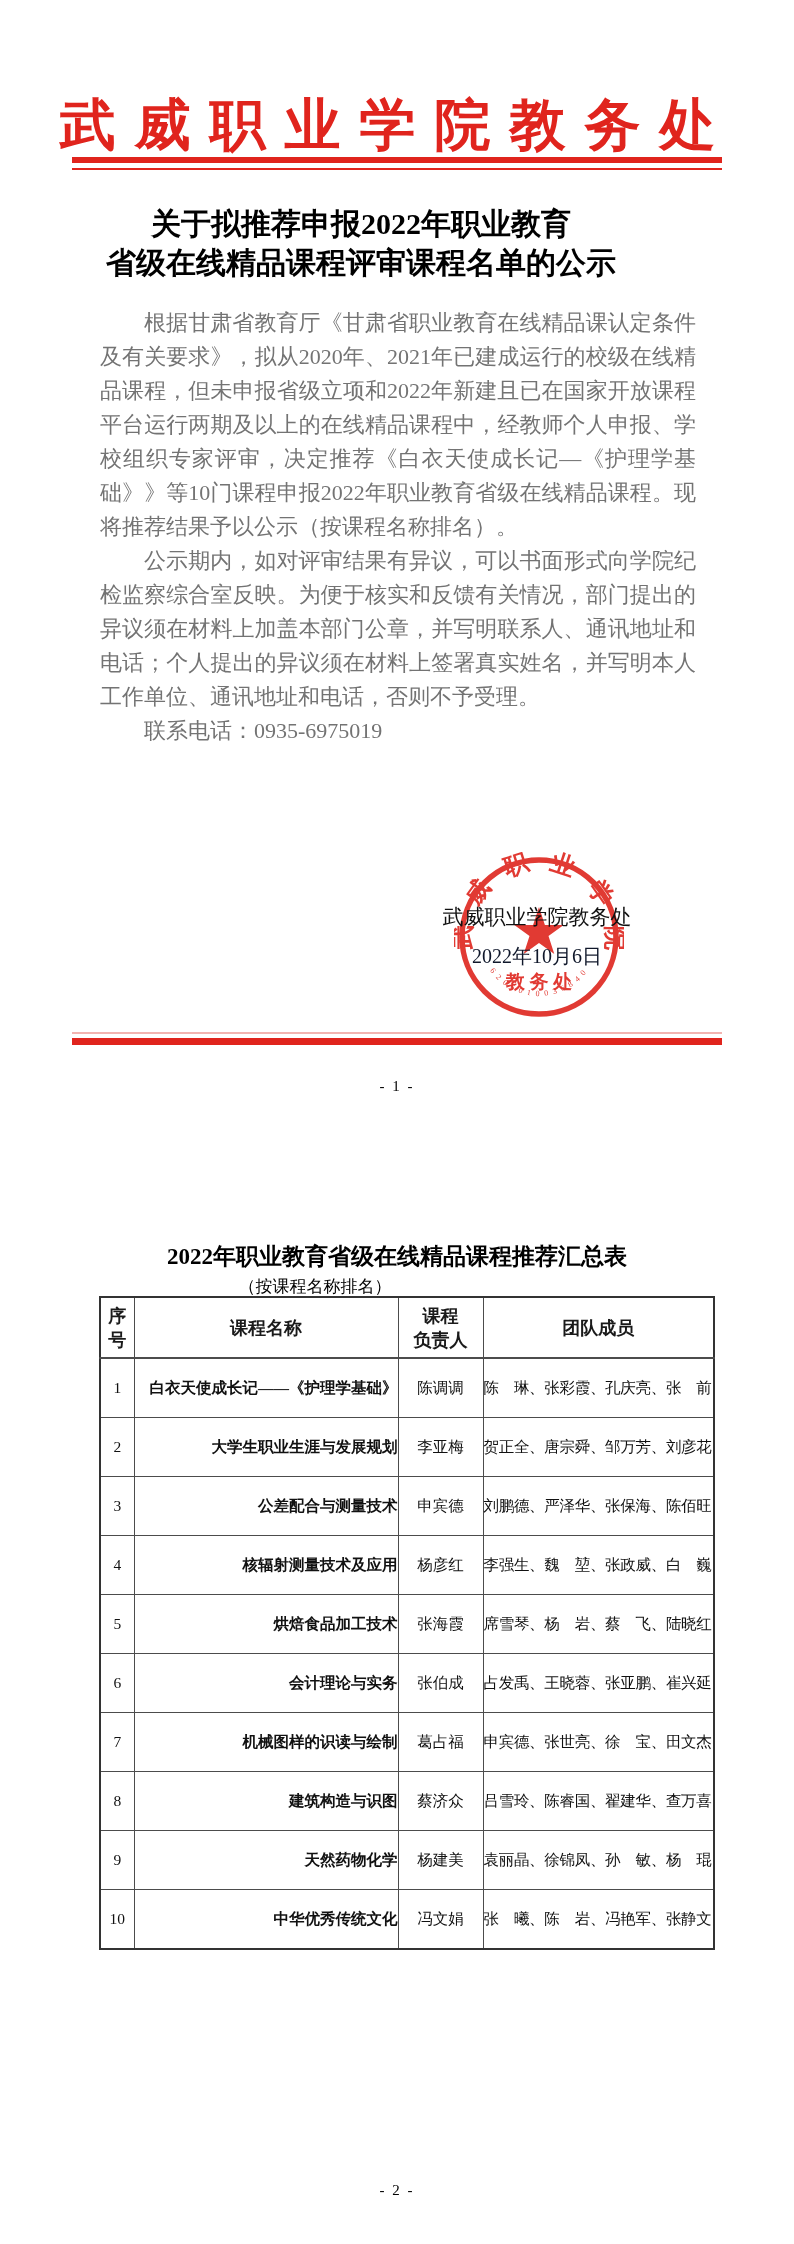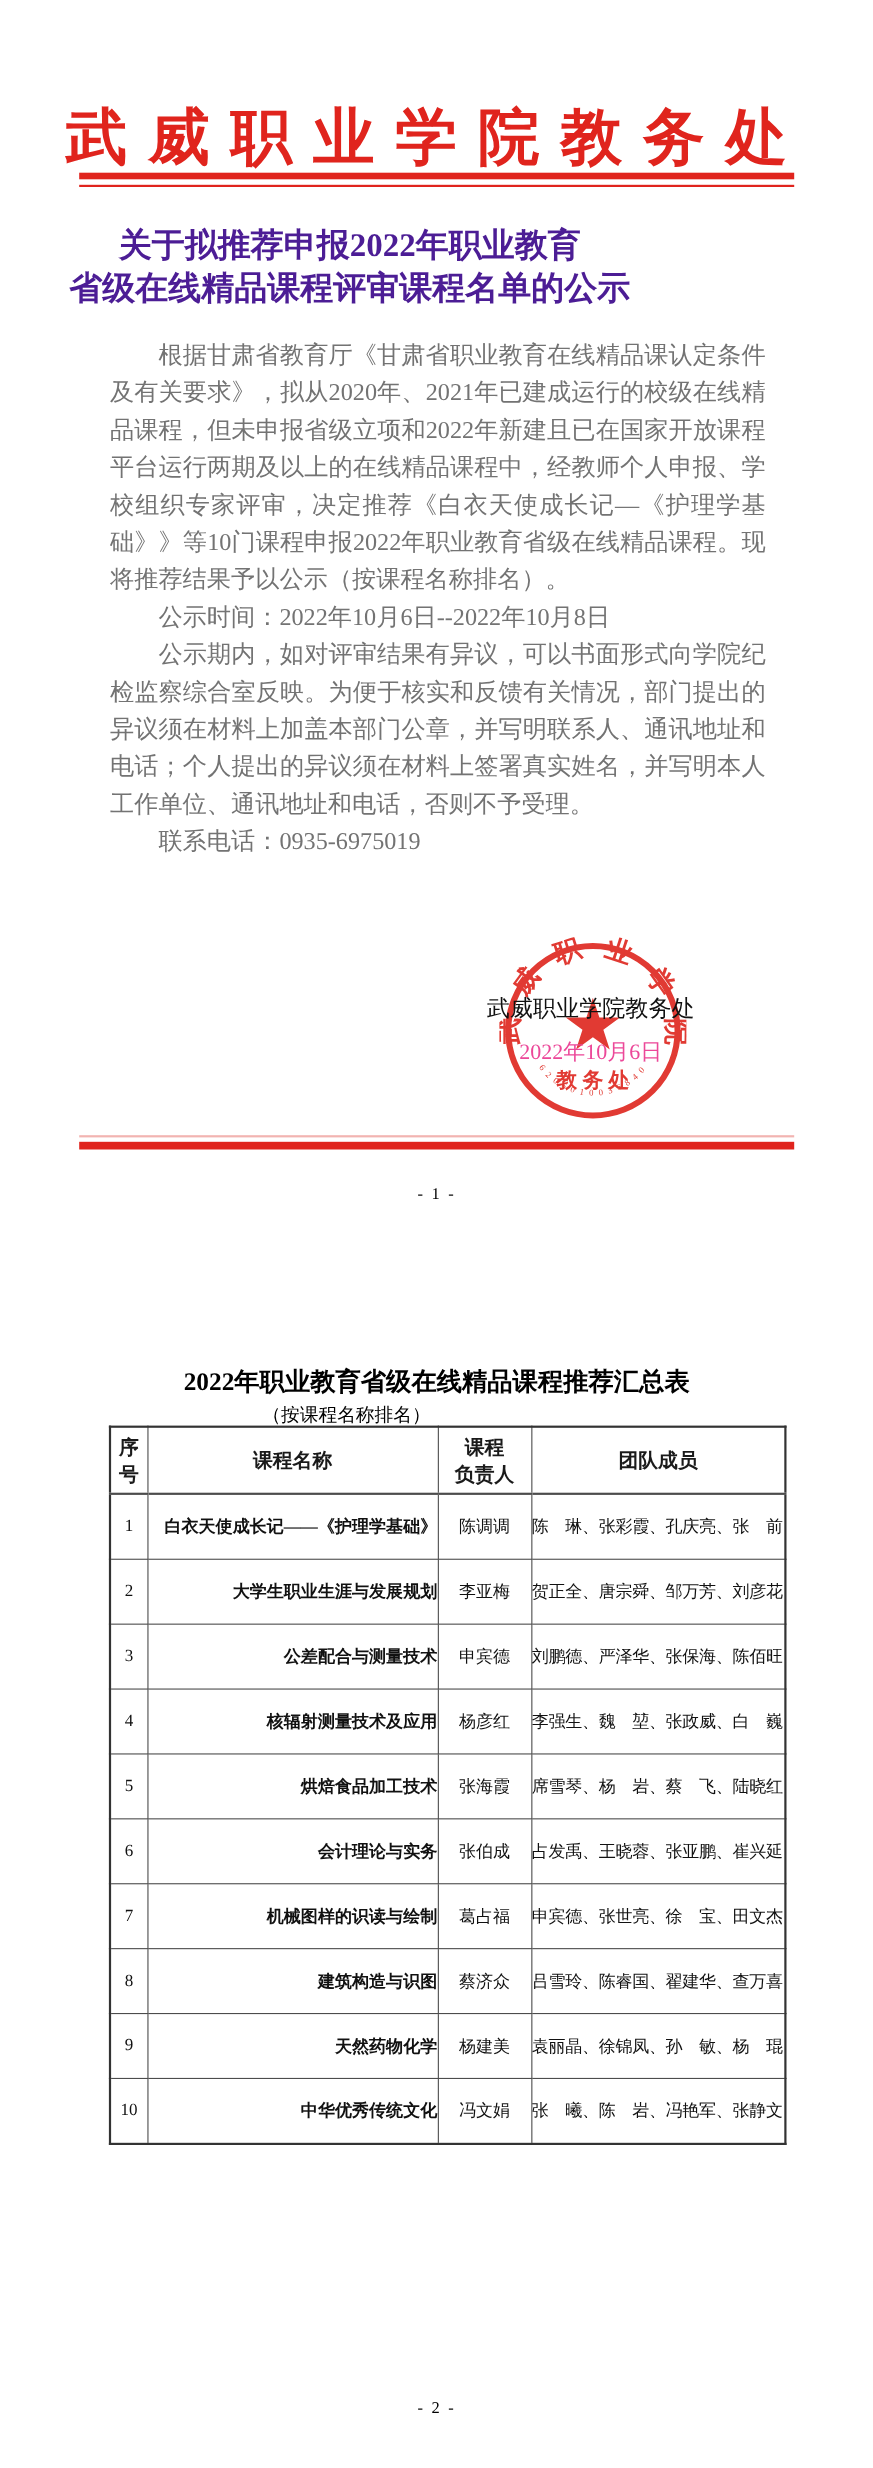--- a/index.html
+++ b/index.html
@@ -15,35 +15,35 @@
   .org-title {
     top:88px; left:0; width:794px; text-align:center;
     font-size:56px; font-weight:bold; letter-spacing:19px;
     color:var(--red); white-space:nowrap;
   }
   .rule-thick { top:157px; left:72px; width:650px; height:6px; background:var(--red); }
   .rule-thin  { top:168px; left:72px; width:650px; height:2px; background:var(--red); }
 
   .doc-title {
     top:204px; left:0; width:636px; text-align:center;
-    font-size:30px; font-weight:bold; line-height:39px; color:#4c1d95;
+    font-size:30px; font-weight:bold; line-height:39px; color:#000000;padding-left:43px;
   }
 
   
   .body-text {
     top:306px; left:100px; width:596px;
     font-size:22px; line-height:34px; text-align:justify;
     word-break:break-all; color:#737373;
   }
   .body-text p { margin:0; text-indent:2em; }
   .attachment { margin-top:40px; }
 
   
   .sign-org  { top:903px; left:436px; width:202px; text-align:center; font-size:21px; color:#111; z-index:3; }
-  .sign-date { top:943px; left:436px; width:202px; text-align:center; font-size:20px; color:#ec4899; z-index:3; }
+  .sign-date { top:943px; left:436px; width:202px; text-align:center; font-size:20px; color:#0f172a; z-index:3; }
   .seal { top:852px; left:454px; width:170px; height:170px; color:var(--seal-red); opacity:.92; z-index:2; }
   .seal text { font-family:"Liberation Serif","DejaVu Serif",serif; }
 
   
   .foot-rule-thin  { top:1032px; left:72px; width:650px; height:2px; background:var(--red-light); }
   .foot-rule-thick { top:1038px; left:72px; width:650px; height:7px; background:var(--red); }
   .page-num { left:0; width:794px; text-align:center; font-size:15px; color:#000; letter-spacing:2px; }
   .pg1 { top:1078px; }
   .pg2 { top:2182px; }
 
@@ -80,21 +80,20 @@
   <div class="abs rule-thick"></div>
   <div class="abs rule-thin"></div>
 
   <div class="abs doc-title">
     <div>关于拟推荐申报2022年职业教育</div>
     <div>省级在线精品课程评审课程名单的公示</div>
   </div>
 
   <div class="abs body-text">
     <p>根据甘肃省教育厅《甘肃省职业教育在线精品课认定条件及有关要求》，拟从2020年、2021年已建成运行的校级在线精品课程，但未申报省级立项和2022年新建且已在国家开放课程平台运行两期及以上的在线精品课程中，经教师个人申报、学校组织专家评审，决定推荐《白衣天使成长记—《护理学基础》》等10门课程申报2022年职业教育省级在线精品课程。现将推荐结果予以公示（按课程名称排名）。</p>
-    <p>公示时间：2022年10月6日--2022年10月8日</p>
     <p>公示期内，如对评审结果有异议，可以书面形式向学院纪检监察综合室反映。为便于核实和反馈有关情况，部门提出的异议须在材料上加盖本部门公章，并写明联系人、通讯地址和电话；个人提出的异议须在材料上签署真实姓名，并写明本人工作单位、通讯地址和电话，否则不予受理。</p>
     <p>联系电话：0935-6975019</p>
   </div>
 
   <div class="abs sign-org">武威职业学院教务处</div>
   <div class="abs sign-date">2022年10月6日</div>
 
   <svg class="abs seal" viewBox="0 0 170 170" aria-hidden="true">
     <defs>
       <path id="sealArcTop" d="M 19.4 103 A 68 68 0 1 1 150.6 103"></path>

